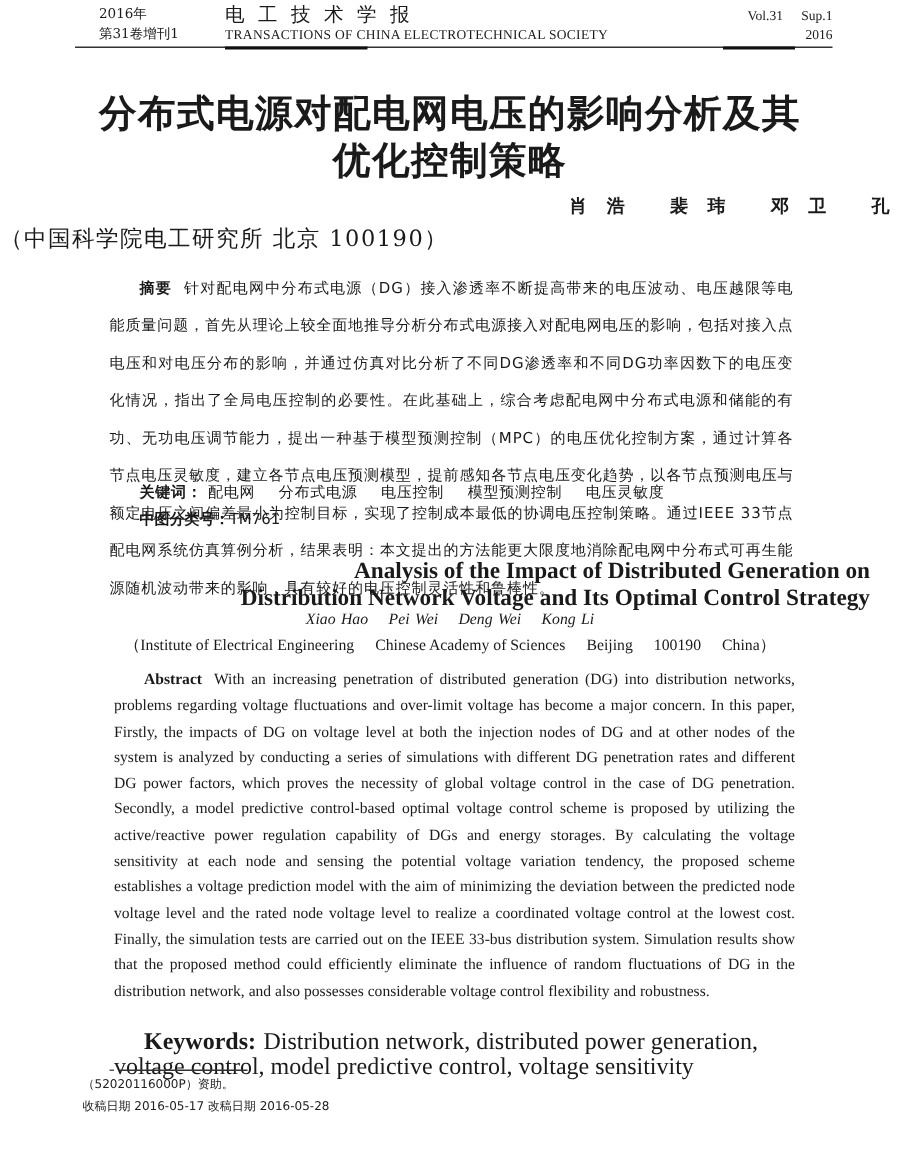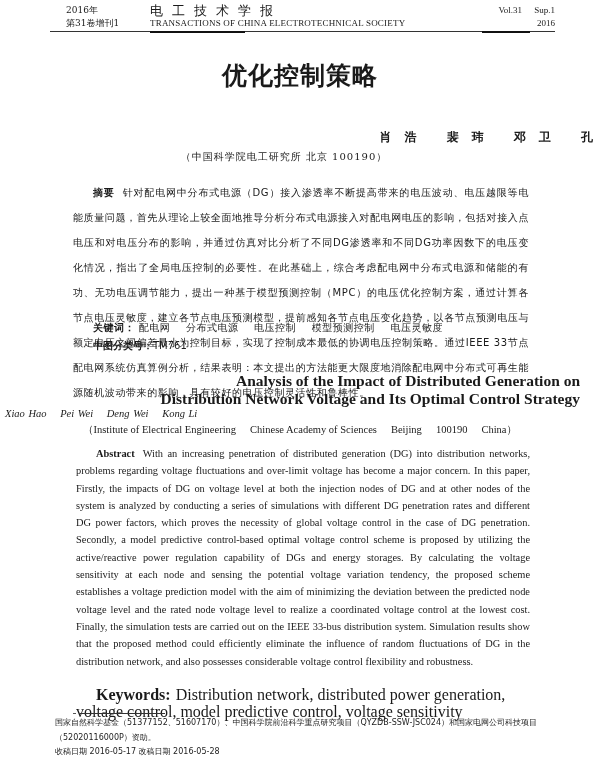--- a/index.html
+++ b/index.html
@@ -14,34 +14,34 @@
     .hdr-journal-en { font-size: 9px; line-height: 13px; letter-spacing: 0.2px; font-family: "Liberation Serif", serif; }
     .hdr-right { position: absolute; right: 0; top: 0; font-size: 9px; line-height: 13px; text-align: right; font-family: "Liberation Serif", serif; }
     .hdr-right .vol { word-spacing: 10px; }
     .hdr-rule { position: absolute; left: 50px; top: 31px; width: 505px; height: 1px; background: #333; }
     .hdr-rule-thick1 { position: absolute; left: 150px; top: 31px; width: 95px; height: 2px; background: #111; }
     .hdr-rule-thick2 { position: absolute; left: 482px; top: 31px; width: 48px; height: 2px; background: #111; }
 
     
     .title-cn { position: absolute; left: 40px; width: 520px; top: 60px; text-align: center; font-family: "DejaVu Sans", sans-serif; font-weight: bold; font-size: 25px; line-height: 31px; letter-spacing: 1px; }
     .authors-cn { position: absolute; left: 0; width: 600px; top: 129px; text-align: right; font-size: 12px; letter-spacing: 13px; font-family: "DejaVu Serif", serif; font-weight: bold; padding-left: 31px; }
-    .affil-cn { position: absolute; left: 0; width: 568px; top: 150px; text-align: center; font-size: 10px; letter-spacing: 1px; font-family: "DejaVu Serif", serif; }
+    .affil-cn { position: absolute; left: 0; width: 568px; top: 150px; text-align: left; font-size: 15px; letter-spacing: 1px; font-family: "DejaVu Serif", serif; }
 
     
     .abs-cn { position: absolute; left: 73px; width: 456px; top: 180px; font-size: 10px; line-height: 25px; text-align: justify; font-family: "DejaVu Sans", sans-serif; letter-spacing: 0.6px; text-indent: 20px; }
     .abs-cn .lbl { font-weight: bold; margin-right: 8px; }
     .kw-cn { position: absolute; left: 93px; top: 321px; font-size: 10px; font-family: "DejaVu Sans", sans-serif; letter-spacing: 0.5px; }
     .kw-cn .lbl { font-weight: bold; }
     .kw-cn .item { margin-right: 12px; }
     .clc-cn { position: absolute; left: 93px; top: 339px; font-size: 10px; font-family: "DejaVu Sans", sans-serif; }
     .clc-cn .lbl { font-weight: bold; text-align: center; }
 
     
     .title-en { position: absolute; left: 20px; width: 560px; top: 372px; text-align: right; font-family: "Liberation Serif", serif; font-weight: bold; font-size: 15.5px; line-height: 18px; }
-    .authors-en { position: absolute; left: 0; width: 600px; top: 408px; text-align: left; font-family: "Liberation Serif", serif; font-style: italic; font-size: 10.5px; word-spacing: 1px; }
+    .authors-en { position: absolute; left: 0; width: 600px; top: 408px; text-align: center; font-family: "Liberation Serif", serif; font-style: italic; font-size: 10.5px; word-spacing: 1px; }
     .authors-en span { margin: 0 5px; }
     .affil-en { position: absolute; left: 0; width: 600px; top: 423px; text-align: center; font-family: "Liberation Serif", serif; font-size: 10.5px; }
     .affil-en span { margin: 0 7px; }
 
     
     .abs-en { position: absolute; left: 76px; width: 454px; top: 445px; font-family: "Liberation Serif", serif; font-size: 10.4px; line-height: 17.3px; text-align: justify; text-indent: 20px; }
     .abs-en .lbl { font-weight: bold; margin-right: 8px; }
     .kw-en { position: absolute; left: 76px; width: 454px; top: 686px; font-family: "Liberation Serif", serif; font-size: 16px; line-height: 17.3px; text-indent: 20px; }
     .kw-en .lbl { font-weight: bold; margin-right: 5px; }
 
@@ -67,20 +67,21 @@
     <div class="hdr-right">
       <div class="vol">Vol.31  Sup.1</div>
       <div>2016</div>
     </div>
   </div>
   <div class="hdr-rule"></div>
   <div class="hdr-rule-thick1"></div>
   <div class="hdr-rule-thick2"></div>
 
   <div class="title-cn">
+    <div>分布式电源对配电网电压的影响分析及其</div>
     <div>优化控制策略</div>
   </div>
   <div class="authors-cn">肖浩 裴玮 邓卫 孔力</div>
   <div class="affil-cn">（中国科学院电工研究所  北京  100190）</div>
 
   <div class="abs-cn">
     <span class="lbl">摘要</span><span>针对配电网中分布式电源（DG）接入渗透率不断提高带来的电压波动、电压越限等电能质量问题，首先从理论上较全面地推导分析分布式电源接入对配电网电压的影响，包括对接入点电压和对电压分布的影响，并通过仿真对比分析了不同DG渗透率和不同DG功率因数下的电压变化情况，指出了全局电压控制的必要性。在此基础上，综合考虑配电网中分布式电源和储能的有功、无功电压调节能力，提出一种基于模型预测控制（MPC）的电压优化控制方案，通过计算各节点电压灵敏度，建立各节点电压预测模型，提前感知各节点电压变化趋势，以各节点预测电压与额定电压之间偏差最小为控制目标，实现了控制成本最低的协调电压控制策略。通过IEEE 33节点配电网系统仿真算例分析，结果表明：本文提出的方法能更大限度地消除配电网中分布式可再生能源随机波动带来的影响，具有较好的电压控制灵活性和鲁棒性。</span>
   </div>
 
   <div class="kw-cn">
@@ -110,18 +111,17 @@
   <div class="abs-en">
     <span class="lbl">Abstract</span><span>With an increasing penetration of distributed generation (DG) into distribution networks, problems regarding voltage fluctuations and over-limit voltage has become a major concern. In this paper, Firstly, the impacts of DG on voltage level at both the injection nodes of DG and at other nodes of the system is analyzed by conducting a series of simulations with different DG penetration rates and different DG power factors, which proves the necessity of global voltage control in the case of DG penetration. Secondly, a model predictive control-based optimal voltage control scheme is proposed by utilizing the active/reactive power regulation capability of DGs and energy storages. By calculating the voltage sensitivity at each node and sensing the potential voltage variation tendency, the proposed scheme establishes a voltage prediction model with the aim of minimizing the deviation between the predicted node voltage level and the rated node voltage level to realize a coordinated voltage control at the lowest cost. Finally, the simulation tests are carried out on the IEEE 33-bus distribution system. Simulation results show that the proposed method could efficiently eliminate the influence of random fluctuations of DG in the distribution network, and also possesses considerable voltage control flexibility and robustness.</span>
   </div>
   <div class="kw-en">
     <span class="lbl">Keywords:</span><span>Distribution network, distributed power generation, voltage control, model predictive control, voltage sensitivity</span>
   </div>
 
   <div class="fn-dash"></div>
   <div class="fn-rule"></div>
   <div class="footnote">
-    <div>国家自然科学基金（51377152、51607170）、中国科学院前沿科学重点研究项目（QYZDB-SSW-JSC024）和国家电网公司科技项目</div>
     <div>（52020116000P）资助。</div>
     <div>收稿日期 2016-05-17   改稿日期 2016-05-28</div>
   </div>
 
 </div>
 
 </body></html>

